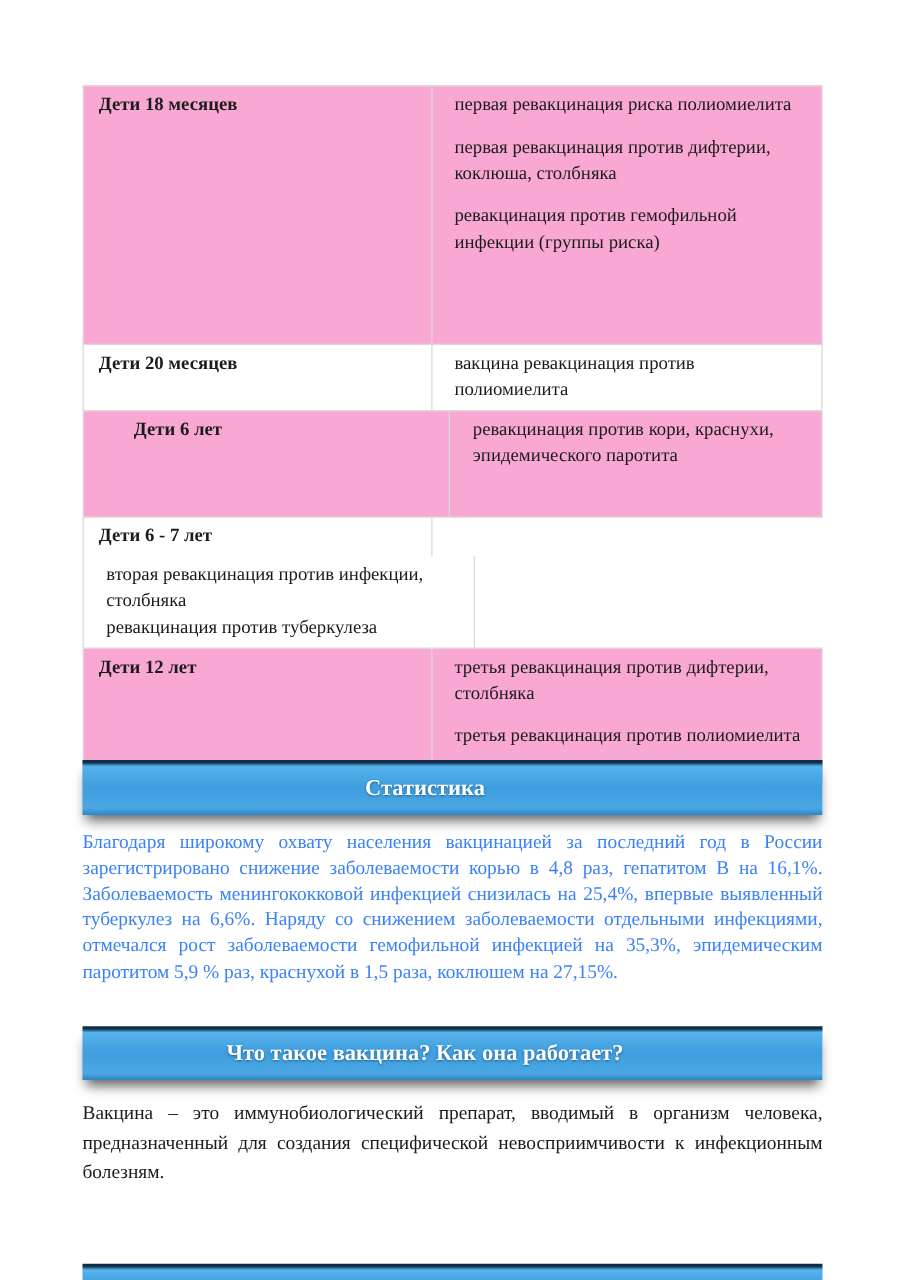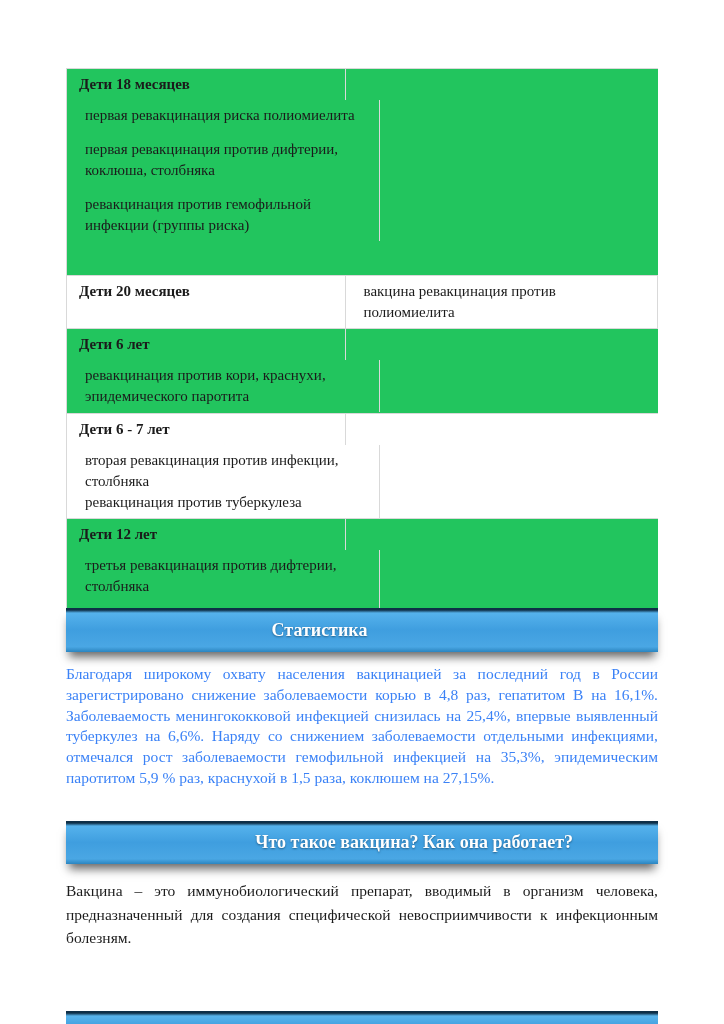--- a/index.html
+++ b/index.html
@@ -11,44 +11,44 @@
   }
   .page { position:absolute; inset:0; background:#ffffff; }
 
   
   .vtable {
     position:absolute; left:66px; top:68px; width:592px;
     border-top:1px solid #d9d9d9; border-left:1px solid #d9d9d9;
     font-size:15px; line-height:21px; color:#1b1b1b;
   }
   .vrow { display:flex; border-bottom:1px solid #d9d9d9; }
-  .vrow.shaded { background:#22c55e;flex-direction:column; }
+  .vrow.shaded { background:#f9a8d4; }
   .cell { padding:5px 12px; border-right:1px solid #d9d9d9; }
   .cell.age  { width:279px; font-weight:bold; }
   .cell.vac  { width:313px; padding-left:18px; }
   .cell.vac p { margin:0 0 13px 0; }
   .cell.vac p:last-child { margin-bottom:0; }
   .vrow.tight .cell.vac p { margin-bottom:0; }
-  .r1 { min-height:207px; } .r2 { min-height:45px;justify-content:flex-end; } .r3 { min-height:85px; }
+  .r1 { min-height:207px; } .r2 { min-height:45px;justify-content:flex-end; } .r3 { min-height:85px;padding-left:28px; }
   .r4 { min-height:73px;flex-direction:column; }  .r5 { min-height:107px; }
 
   
   .banner {
     position:absolute; left:66px; width:592px; height:44px;
     display:flex; align-items:center; justify-content:center;
-    padding-right:85px;
+    padding-right:44px;
     background:linear-gradient(to bottom,
       #0e2f47 0px, #0e2f47 2px, #55b2ec 5px,
       #3f9edf 50%, #4aa7e4 88%, #2b85c0 100%);
     box-shadow:0 8px 9px -3px rgba(10,10,10,0.62);
     color:#ffffff; font-weight:bold; font-size:18px;
     text-shadow:0 1px 2px rgba(0,40,70,0.55);
   }
   .banner-stats { top:608px; }
-  .banner-vaccine { top:821px; height:43px;justify-content:flex-end; }
+  .banner-vaccine { top:821px; height:43px; }
 
   
   .para {
     position:absolute; left:66px; width:592px;
     text-align:justify; font-size:15.5px;
   }
   .para-stats   { top:664px; line-height:20.8px; color:#3b82f6; }
   .para-vaccine { top:879px; line-height:23.5px; color:#1c1c1c; }
 
   

